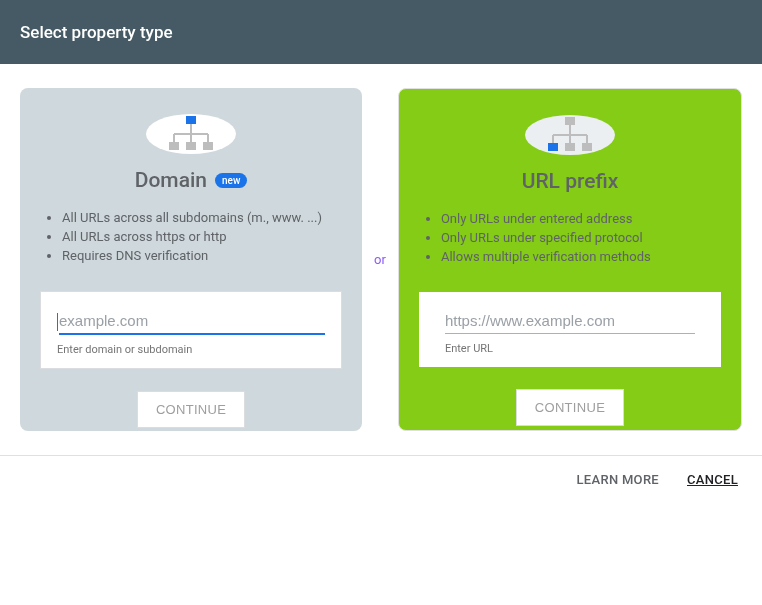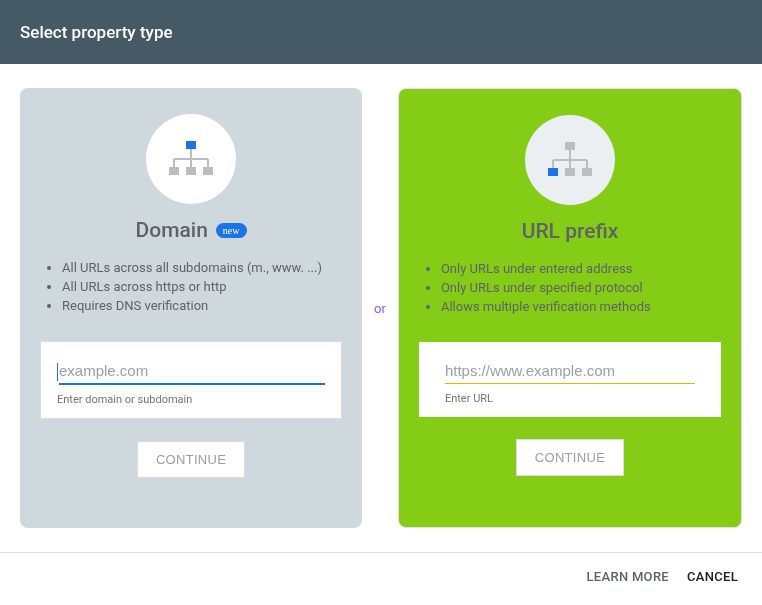--- a/index.html
+++ b/index.html
@@ -28,21 +28,21 @@
       font-size: 13px;
       flex-shrink: 0;
     }
     .card {
       flex: 1;
       border-radius: 8px;
       padding: 26px 20px 24px;
       display: flex;
       flex-direction: column;
       align-items: center;
-      height: 440px;
+      height: 343px;
     }
     .card.selected {
       background: #cfd8dc;
     }
     .card.unselected {
       border: 1px solid #e0e0e0;
       background: #84cc16;
     }
     .icon-circle {
       width: 90px;
@@ -67,21 +67,20 @@
       gap: 8px;
     }
     .badge {
       background: #1a73e8;
       color: #fff;
       font-size: 10px;
       font-weight: 500;
       padding: 2px 7px;
       border-radius: 9px;
       text-transform: lowercase;
-      font-family: Liberation Serif, serif;
     }
     .bullets {
       list-style: disc;
       padding-left: 22px;
       align-self: stretch;
       margin-bottom: 26px;
       color: #5f6368;
       font-size: 13px;
     }
     .bullets li { padding: 2px 0; }
@@ -123,32 +122,32 @@
       padding: 10px 18px;
       letter-spacing: .3px;
       cursor: pointer;
       text-transform: uppercase;
     }
     .footer {
       border-top: 1px solid #e0e0e0;
       display: flex;
       justify-content: flex-end;
       align-items: center;
-      gap: 18px;
+      gap: 28px;
       padding: 16px 24px;
     }
     .footer-link {
       text-transform: uppercase;
       font-size: 13px;
       font-weight: 500;
       letter-spacing: .3px;
       cursor: pointer;
     }
     .footer-link.secondary { color: #5f6368; }
-    .footer-link.primary { color: #202124; }
+    .footer-link.primary { color: #202124; text-decoration: underline; }
     .caret {
       display:inline-block;
       width:1px;
       height:18px;
       background:#1a73e8;
       vertical-align:middle;
       margin-right:1px;
     }
   </style>
 </head>

